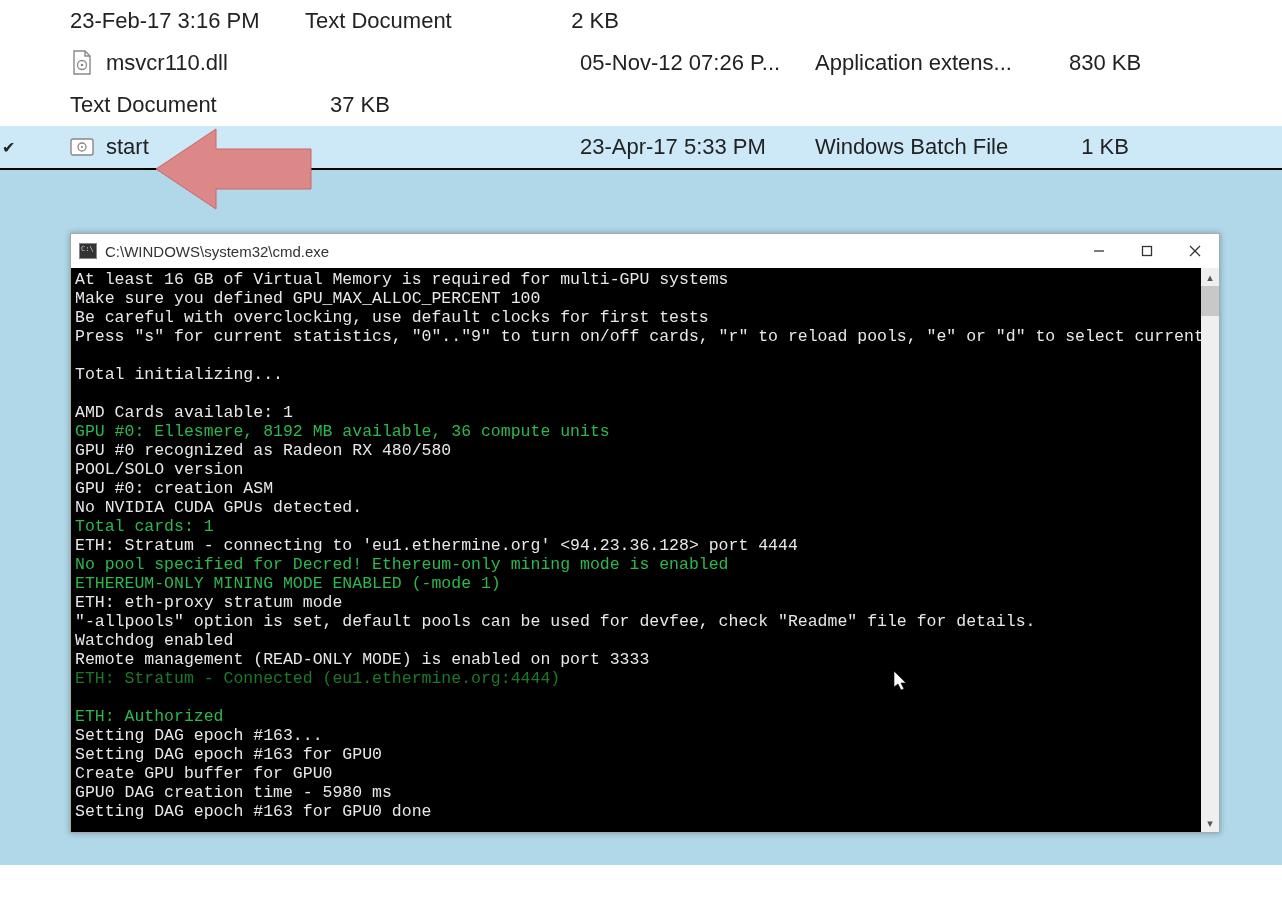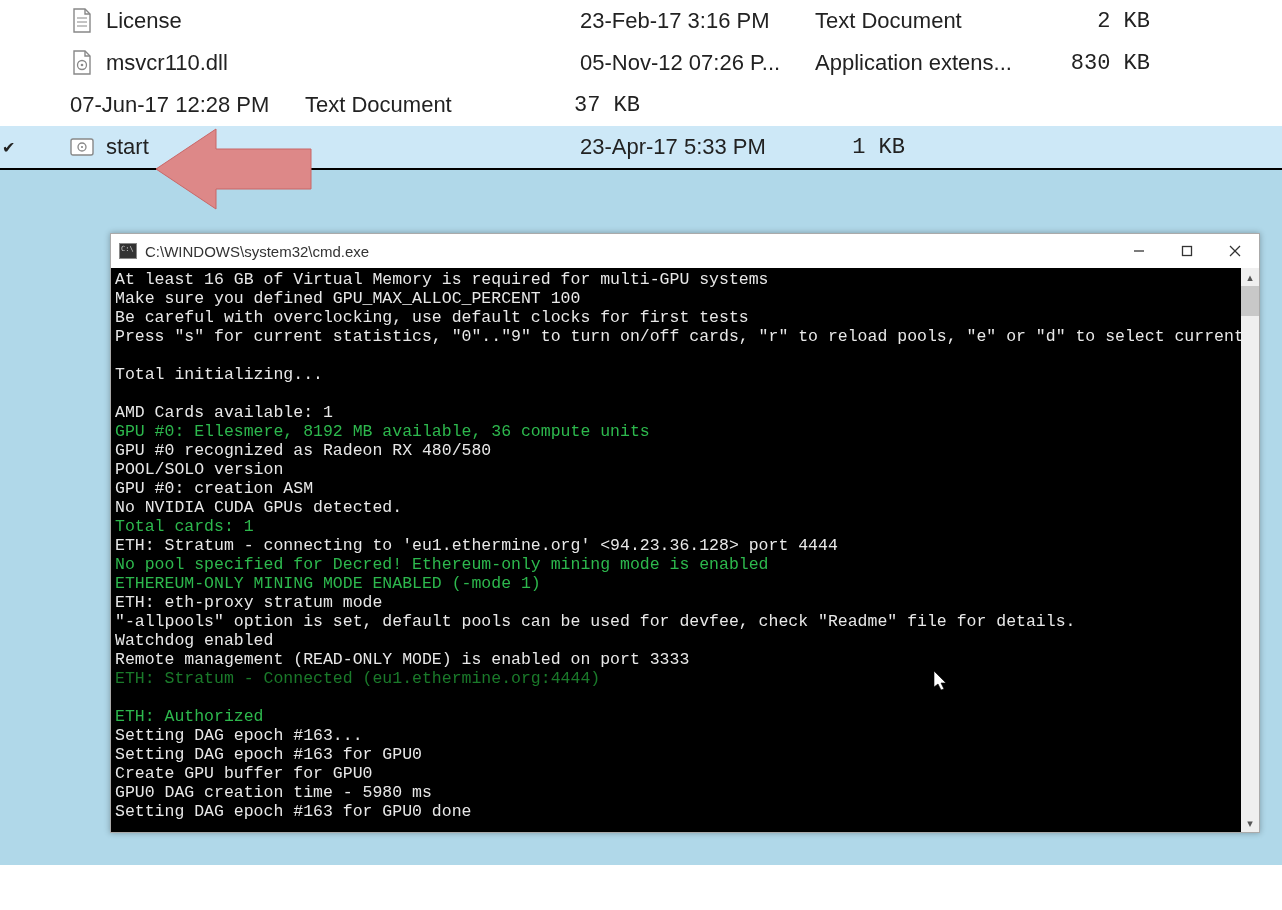--- a/index.html
+++ b/index.html
@@ -39,36 +39,36 @@
     width: 24px;
     height: 24px;
     margin-right: 12px;
     display: inline-flex;
     align-items: center;
     justify-content: center;
   }
   .col-name { flex: 0 0 510px; display: flex; align-items: center; }
   .col-date { flex: 0 0 235px; color: #222; }
   .col-type { flex: 0 0 245px; color: #222; white-space: nowrap; overflow: hidden; text-overflow: ellipsis; padding-right: 10px; }
-  .col-size { flex: 0 0 130px; text-align: right; padding-right: 40px; font-family: Liberation Mono, monospace; }
+  .col-size { flex: 0 0 130px; text-align: center; padding-right: 40px; }
   .arrow {
     position: absolute;
     left: 156px;
     top: 124px;
     z-index: 5;
     pointer-events: none;
   }
   .bottom-area {
     background: #b0d8e9;
     width: 100%;
     height: 697px;
     border-top: 2px solid #000;
     position: relative;
     padding-top: 63px;
-    padding-left: 110px;
+    padding-left: 70px;
   }
   .cmd-window {
     width: 1150px;
     height: 600px;
     background: #fff;
     border: 1px solid #aaa;
     box-shadow: 0 0 6px rgba(0,0,0,0.3);
     display: flex;
     flex-direction: column;
   }
@@ -169,32 +169,20 @@
     top: 403px;
     pointer-events: none;
     z-index: 10;
   }
 </style>
 </head>
 <body>
 
 <div class="explorer" id="file-rows">
     <div class="file-row">
-      <div class="col-name">
-        <span class="file-icon">
-          <svg width="22" height="26" viewBox="0 0 22 26">
-            <path d="M3 1h11l5 5v18H3z" fill="#fff" stroke="#888" stroke-width="1.4"></path>
-            <path d="M14 1v5h5" fill="none" stroke="#888" stroke-width="1.4"></path>
-            <line x1="6" y1="10" x2="16" y2="10" stroke="#888"></line>
-            <line x1="6" y1="14" x2="16" y2="14" stroke="#888"></line>
-            <line x1="6" y1="18" x2="16" y2="18" stroke="#888"></line>
-          </svg>
-        </span>
-        <span>License</span>
-      </div>
       <div class="col-date">23-Feb-17 3:16 PM</div>
       <div class="col-type">Text Document</div>
       <div class="col-size">2 KB</div>
     </div>
     <div class="file-row">
       <div class="col-name">
         <span class="file-icon">
           <svg width="22" height="26" viewBox="0 0 22 26">
             <path d="M3 1h11l5 5v18H3z" fill="#fff" stroke="#888" stroke-width="1.4"></path>
             <path d="M14 1v5h5" fill="none" stroke="#888" stroke-width="1.4"></path>
@@ -202,37 +190,37 @@
             <circle cx="11" cy="15" r="1.3" fill="#888"></circle>
           </svg>
         </span>
         <span>msvcr110.dll</span>
       </div>
       <div class="col-date">05-Nov-12 07:26 P...</div>
       <div class="col-type">Application extens...</div>
       <div class="col-size">830 KB</div>
     </div>
     <div class="file-row">
-      <div class="col-date">07-Jun-17 12:28 PM</div>
       <div class="col-type">Text Document</div>
       <div class="col-size">37 KB</div>
     </div>
     <div class="file-row selected">
       <span class="checkmark">✔</span>
       <div class="col-name">
         <span class="file-icon">
           <svg width="24" height="22" viewBox="0 0 24 22">
             <rect x="1" y="3" width="22" height="16" rx="2" fill="#fff" stroke="#888" stroke-width="1.4"></rect>
             <circle cx="12" cy="11" r="4" fill="none" stroke="#888" stroke-width="1.3"></circle>
             <circle cx="12" cy="11" r="1.1" fill="#888"></circle>
           </svg>
         </span>
         <span>start</span>
       </div>
       <div class="col-date">23-Apr-17 5:33 PM</div>
+      <div class="col-type">Windows Batch File</div>
       <div class="col-size">1 KB</div>
     </div>
   </div>
 
 <svg class="arrow" width="160" height="90" viewBox="0 0 160 90">
   <polygon points="0,45 60,5 60,25 155,25 155,65 60,65 60,85" fill="#dd8888" stroke="#c96666" stroke-width="1"></polygon>
 </svg>
 
 <div class="bottom-area">
   <div class="cmd-window">

